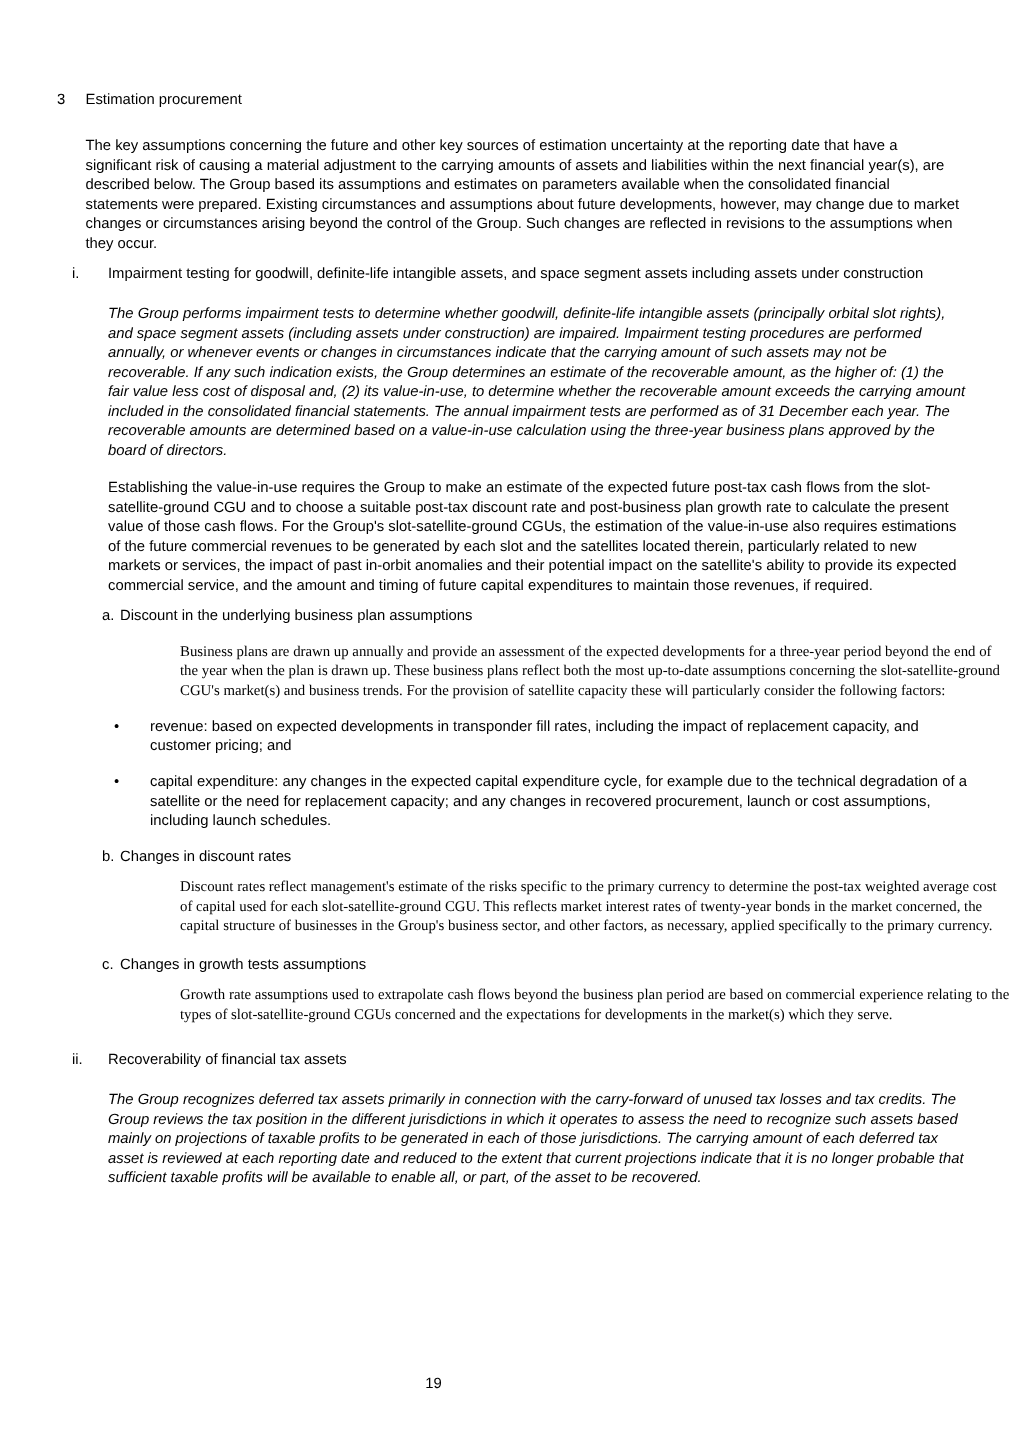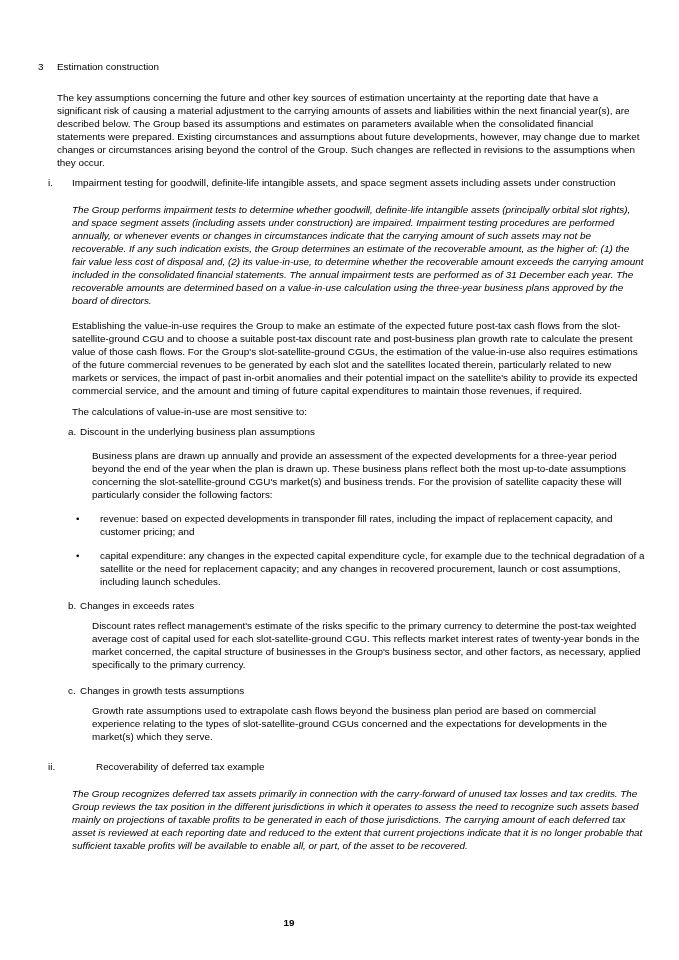--- a/index.html
+++ b/index.html
@@ -20,93 +20,91 @@
   .sec-row   { margin-left: 38px; width: 607px; }
   .m-sec     { flex: none; width: 19px; }
   .item-row  { margin-left: 48px; width: 597px; }
   .m-item    { flex: none; width: 24px; }
   .sub-row   { margin-left: 68px; width: 577px; }
   .m-sub     { flex: none; width: 12px; }
   .bullet-row{ margin-left: 76px; width: 569px; }
   .m-bullet  { flex: none; width: 24px; }
   .p-l1 { margin-left: 57px; width: 585px; }
   .p-l2 { margin-left: 72px; width: 573px; }
-  .p-l3 { margin-left: 92px; width: 553px; }
+  .p-l3 { margin-left: 120px; width: 553px; font-family: Liberation Serif, serif; }
   .grow { flex: 1 1 auto; min-width: 0; }
   
   .mt7  { margin-top: 7px; }
   .mt8  { margin-top: 8px; }
   .mt10 { margin-top: 18px; }
   .mt11 { margin-top: 11px; }
   .mt13 { margin-top: 13px; }
   .mt14 { margin-top: 14px; font-style: italic; }
   .mt15 { margin-top: 12px; }
-  .mt17 { margin-top: 17px; gap: 24px; }
+  .mt17 { margin-top: 17px; }
   .page-number {
     position: absolute;
     top: 916px; left: 0;
     width: 578px;
     text-align: center;
-    font-weight: bold;
   }
 </style>
 </head>
 <body>
 
 <div class="page">
 
   <div class="row sec-row">
     <span class="m-sec">3</span>
-    <span class="grow">Estimation construction</span>
+    <span class="grow">Estimation procurement</span>
   </div>
 
   <p class="p-l1 mt10">The key assumptions concerning the future and other key sources of estimation uncertainty at the reporting date that have a significant risk of causing a material adjustment to the carrying amounts of assets and liabilities within the next financial year(s), are described below. The Group based its assumptions and estimates on parameters available when the consolidated financial statements were prepared. Existing circumstances and assumptions about future developments, however, may change due to market changes or circumstances arising beyond the control of the Group. Such changes are reflected in revisions to the assumptions when they occur.</p>
 
   <div class="row item-row mt7">
     <span class="m-item">i.</span>
     <span class="grow">Impairment testing for goodwill, definite-life intangible assets, and space segment assets including assets under construction</span>
   </div>
 
   <p class="p-l2 mt14">The Group performs impairment tests to determine whether goodwill, definite-life intangible assets (principally orbital slot rights), and space segment assets (including assets under construction) are impaired. Impairment testing procedures are performed annually, or whenever events or changes in circumstances indicate that the carrying amount of such assets may not be recoverable. If any such indication exists, the Group determines an estimate of the recoverable amount, as the higher of: (1) the fair value less cost of disposal and, (2) its value-in-use, to determine whether the recoverable amount exceeds the carrying amount included in the consolidated financial statements. The annual impairment tests are performed as of 31 December each year. The recoverable amounts are determined based on a value-in-use calculation using the three-year business plans approved by the board of directors.</p>
   <p class="p-l2 mt15">Establishing the value-in-use requires the Group to make an estimate of the expected future post-tax cash flows from the slot-satellite-ground CGU and to choose a suitable post-tax discount rate and post-business plan growth rate to calculate the present value of those cash flows. For the Group's slot-satellite-ground CGUs, the estimation of the value-in-use also requires estimations of the future commercial revenues to be generated by each slot and the satellites located therein, particularly related to new markets or services, the impact of past in-orbit anomalies and their potential impact on the satellite's ability to provide its expected commercial service, and the amount and timing of future capital expenditures to maintain those revenues, if required.</p>
-  <p class="p-l2 mt8">The calculations of value-in-use are most sensitive to:</p>
 
   <div class="row sub-row mt7">
     <span class="m-sub">a.</span>
     <span class="grow">Discount in the underlying business plan assumptions</span>
   </div>
 
   <p class="p-l3 mt11">Business plans are drawn up annually and provide an assessment of the expected developments for a three-year period beyond the end of the year when the plan is drawn up. These business plans reflect both the most up-to-date assumptions concerning the slot-satellite-ground CGU's market(s) and business trends. For the provision of satellite capacity these will particularly consider the following factors:</p>
 
   <div class="row bullet-row mt11">
     <span class="m-bullet">•</span>
     <span class="grow">revenue: based on expected developments in transponder fill rates, including the impact of replacement capacity, and customer pricing; and</span>
   </div>
 
   <div class="row bullet-row mt11">
     <span class="m-bullet">•</span>
     <span class="grow">capital expenditure: any changes in the expected capital expenditure cycle, for example due to the technical degradation of a satellite or the need for replacement capacity; and any changes in recovered procurement, launch or cost assumptions, including launch schedules.</span>
   </div>
 
   <div class="row sub-row mt11">
     <span class="m-sub">b.</span>
-    <span class="grow">Changes in exceeds rates</span>
+    <span class="grow">Changes in discount rates</span>
   </div>
 
   <p class="p-l3 mt7">Discount rates reflect management's estimate of the risks specific to the primary currency to determine the post-tax weighted average cost of capital used for each slot-satellite-ground CGU. This reflects market interest rates of twenty-year bonds in the market concerned, the capital structure of businesses in the Group's business sector, and other factors, as necessary, applied specifically to the primary currency.</p>
 
   <div class="row sub-row mt13">
     <span class="m-sub">c.</span>
     <span class="grow">Changes in growth tests assumptions</span>
   </div>
 
   <p class="p-l3 mt7">Growth rate assumptions used to extrapolate cash flows beyond the business plan period are based on commercial experience relating to the types of slot-satellite-ground CGUs concerned and the expectations for developments in the market(s) which they serve.</p>
 
   <div class="row item-row mt17">
     <span class="m-item">ii.</span>
-    <span class="grow">Recoverability of deferred tax example</span>
+    <span class="grow">Recoverability of financial tax assets</span>
   </div>
 
   <p class="p-l2 mt14">The Group recognizes deferred tax assets primarily in connection with the carry-forward of unused tax losses and tax credits. The Group reviews the tax position in the different jurisdictions in which it operates to assess the need to recognize such assets based mainly on projections of taxable profits to be generated in each of those jurisdictions. The carrying amount of each deferred tax asset is reviewed at each reporting date and reduced to the extent that current projections indicate that it is no longer probable that sufficient taxable profits will be available to enable all, or part, of the asset to be recovered.</p>
 
   <div class="page-number">19</div>
 
 </div>
 
 </body></html>

